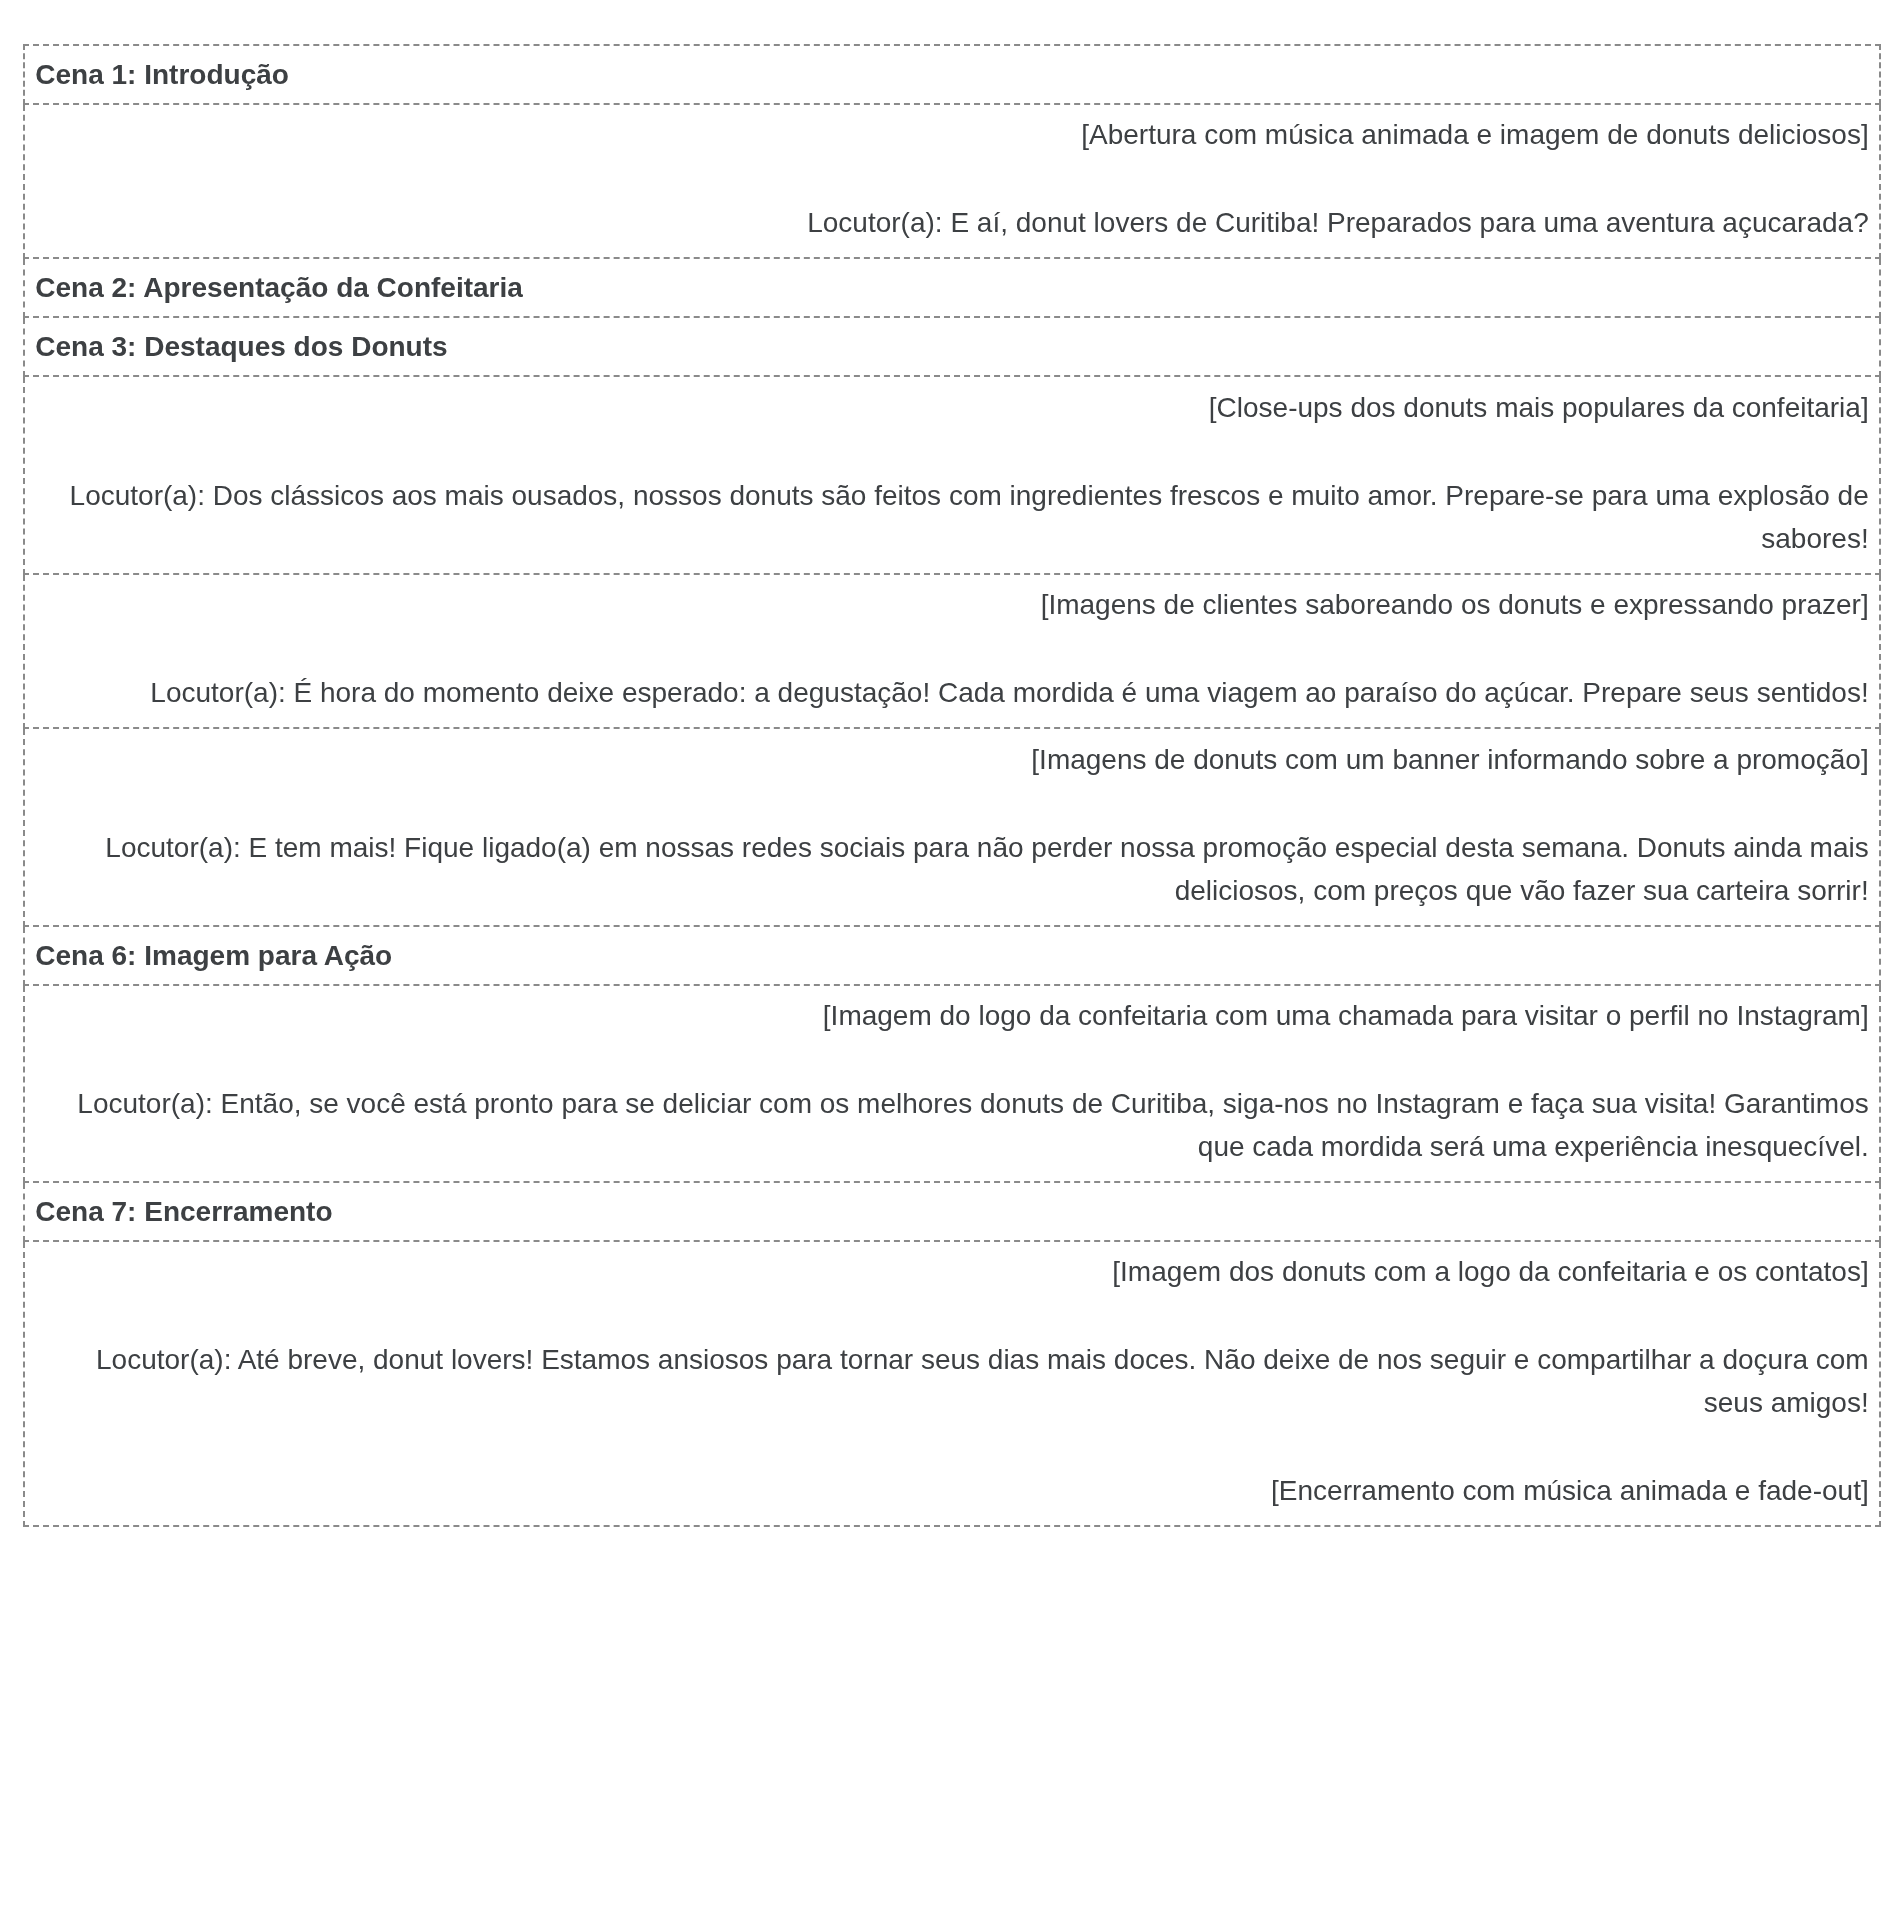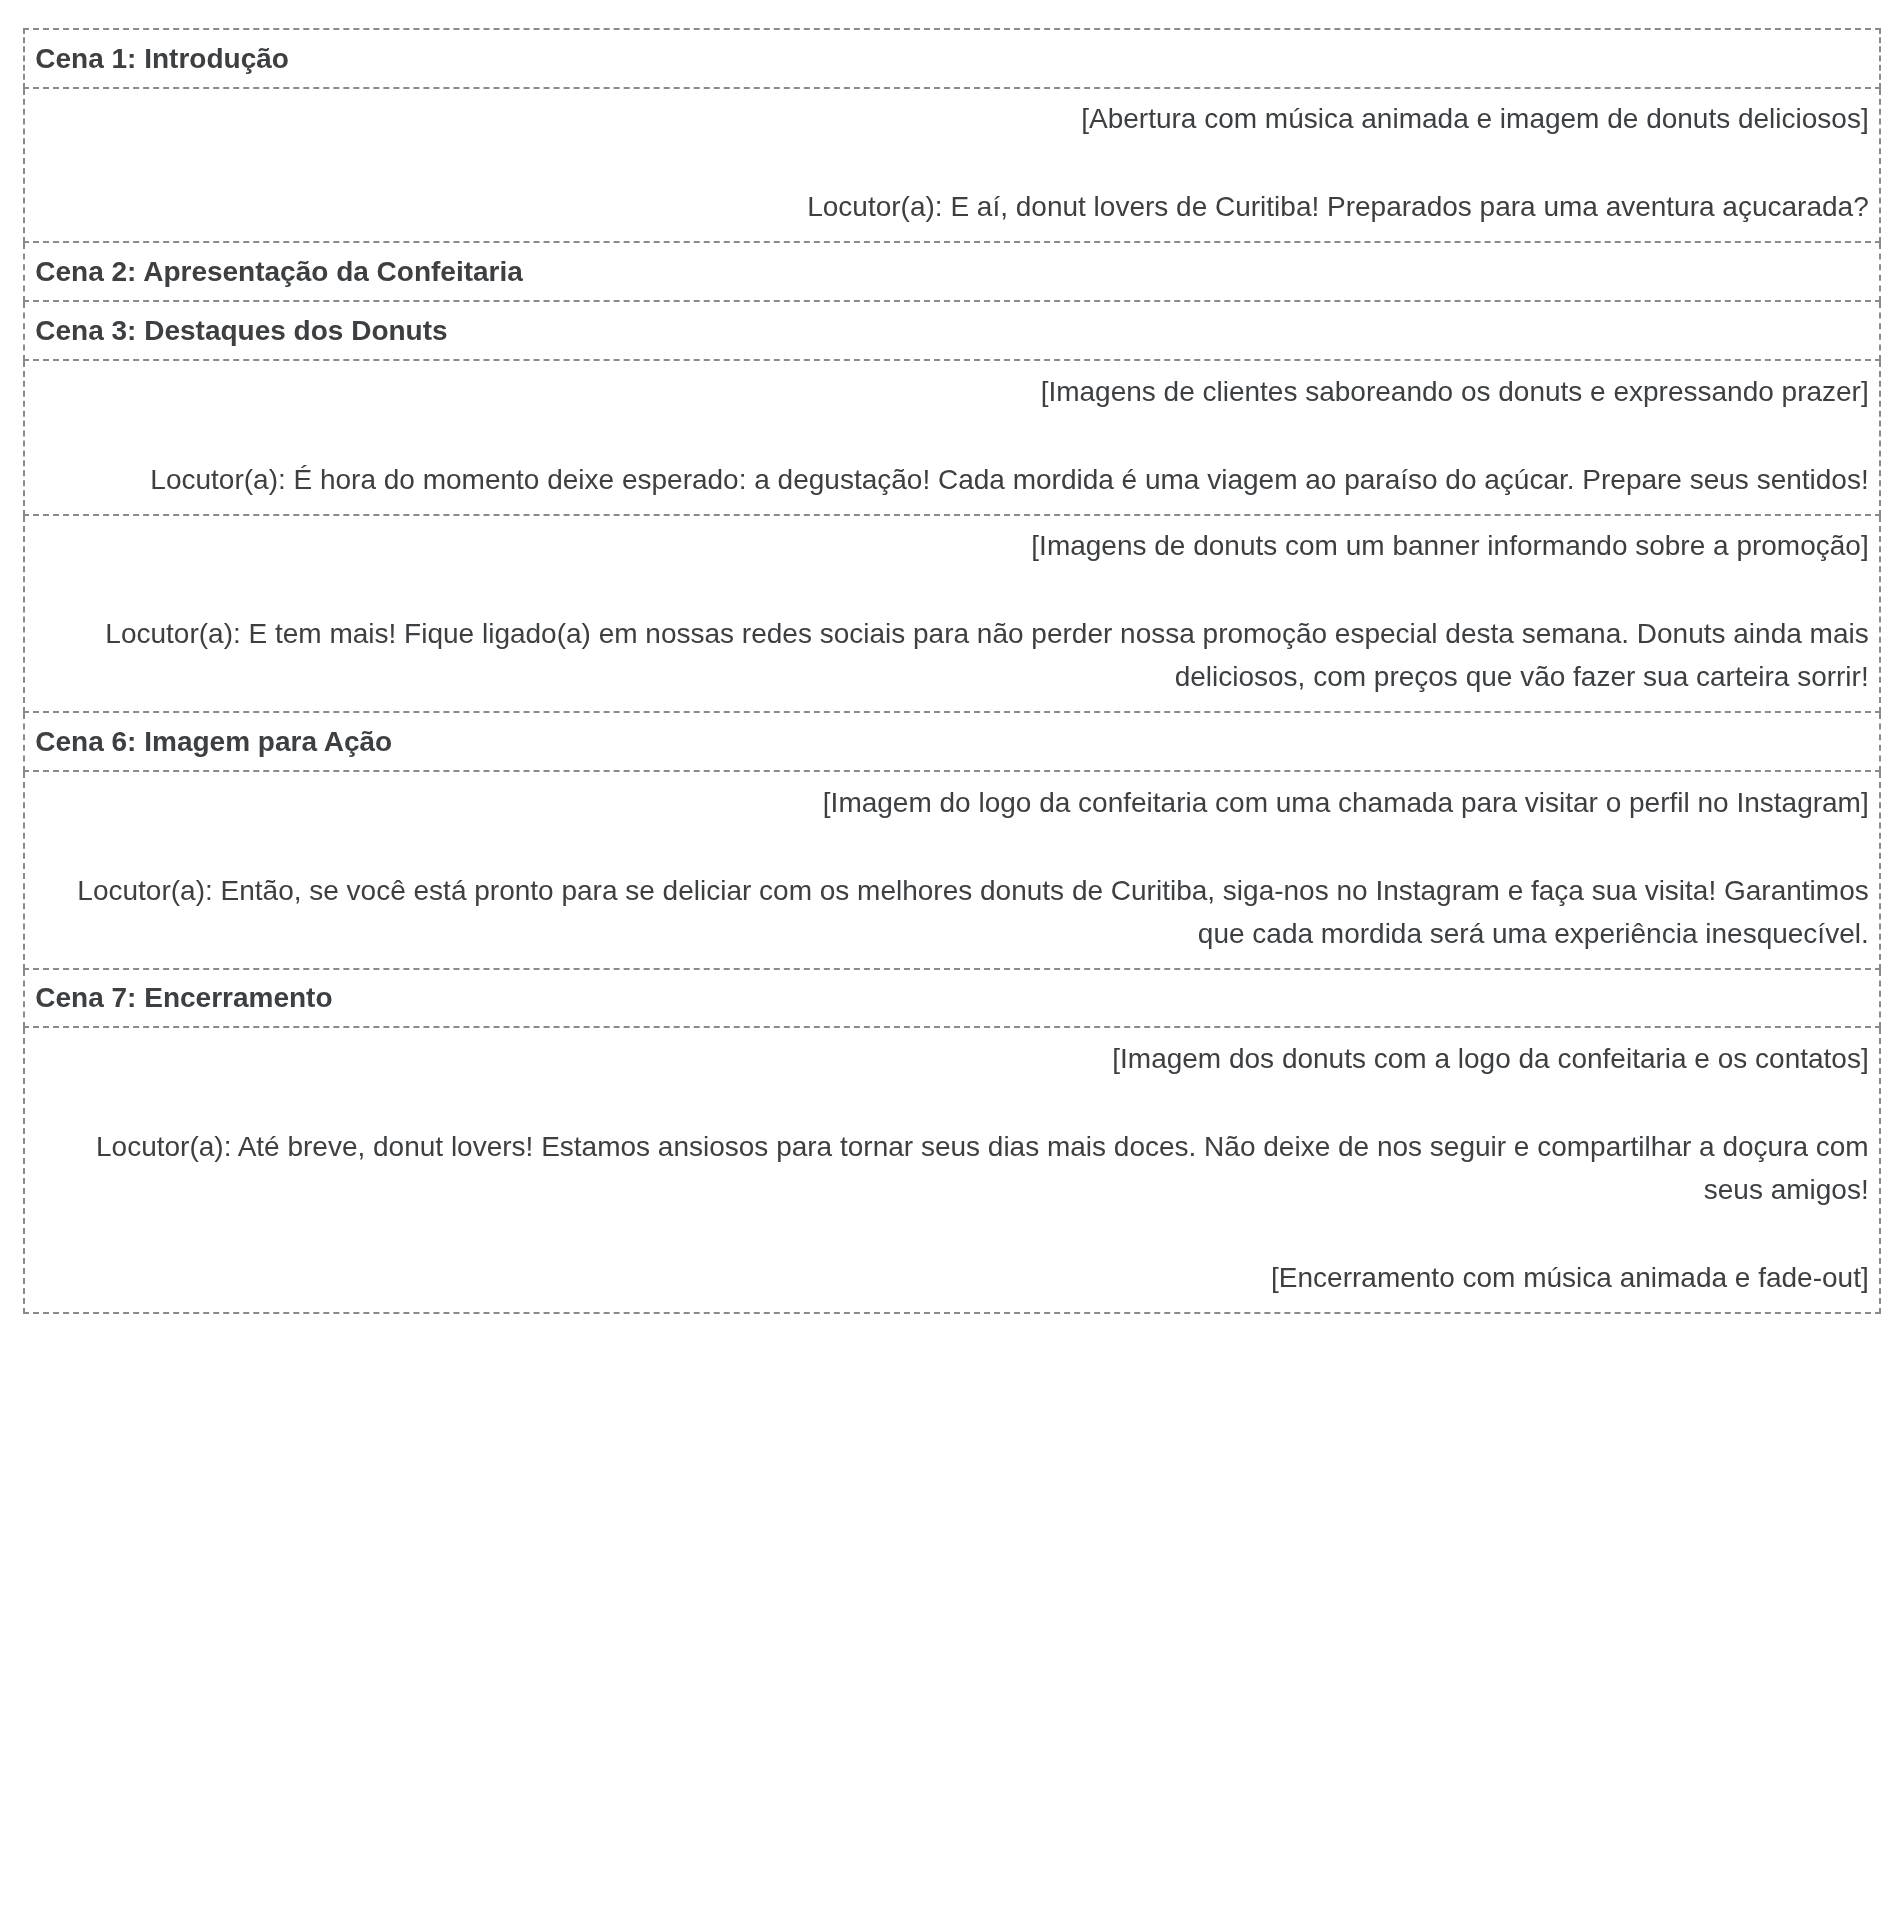--- a/index.html
+++ b/index.html
@@ -10,20 +10,21 @@
   }
   body {
     width: 1904px;
     height: 1926px;
     overflow: hidden;
     font-family: "Liberation Sans", "DejaVu Sans", sans-serif;
     color: #3d4043;
   }
   .doc {
     padding: 28px 23px 0 23px;
+    margin-top: 16px;
   }
   table.scene-table {
     border-collapse: collapse;
     table-layout: fixed;
     width: 1858px;
   }
   table.scene-table td {
     border: 2.6px dashed #8a8a8a;
     vertical-align: top;
     font-size: 28px;
@@ -64,20 +65,26 @@
   <tbody>
     <tr>
       <td class="header-cell">Cena 2: Apresentação da Confeitaria</td>
     </tr>
   </tbody>
 
   <tbody>
     <tr>
       <td class="header-cell">Cena 3: Destaques dos Donuts</td>
     </tr>
+    <tr>
+      <td class="body-cell">
+            <p>[Close-ups dos donuts mais populares da confeitaria]</p>
+            <p>Locutor(a): Dos clássicos aos mais ousados, nossos donuts são feitos com ingredientes frescos e muito amor. Prepare-se para uma explosão de sabores!</p>
+          </td>
+    </tr>
   </tbody>
 
   <tbody>
     <tr>
       <td class="body-cell">
             <p>[Imagens de clientes saboreando os donuts e expressando prazer]</p>
             <p>Locutor(a): É hora do momento deixe esperado: a degustação! Cada mordida é uma viagem ao paraíso do açúcar. Prepare seus sentidos!</p>
           </td>
     </tr>
   </tbody>

